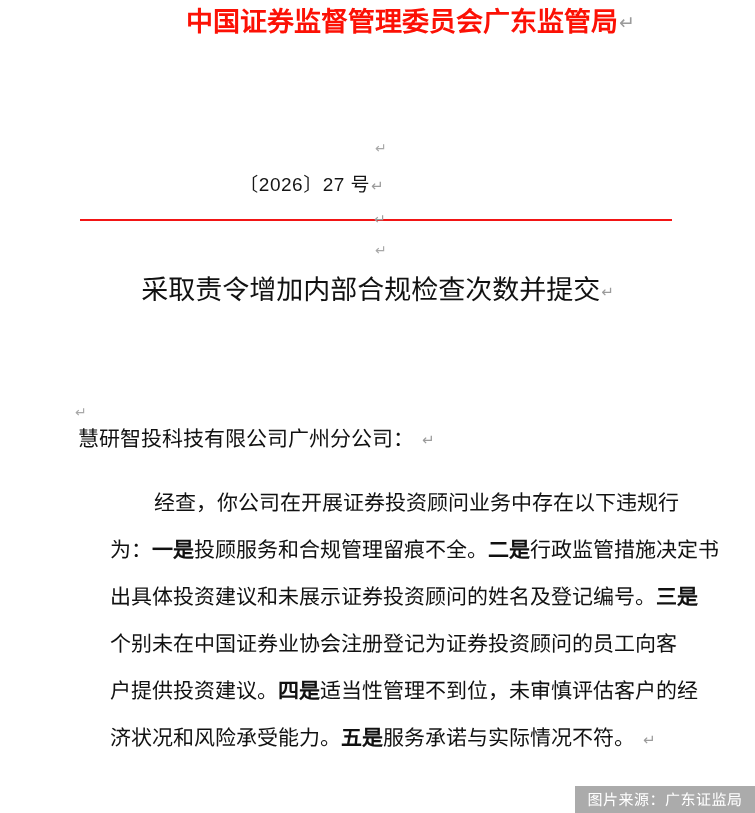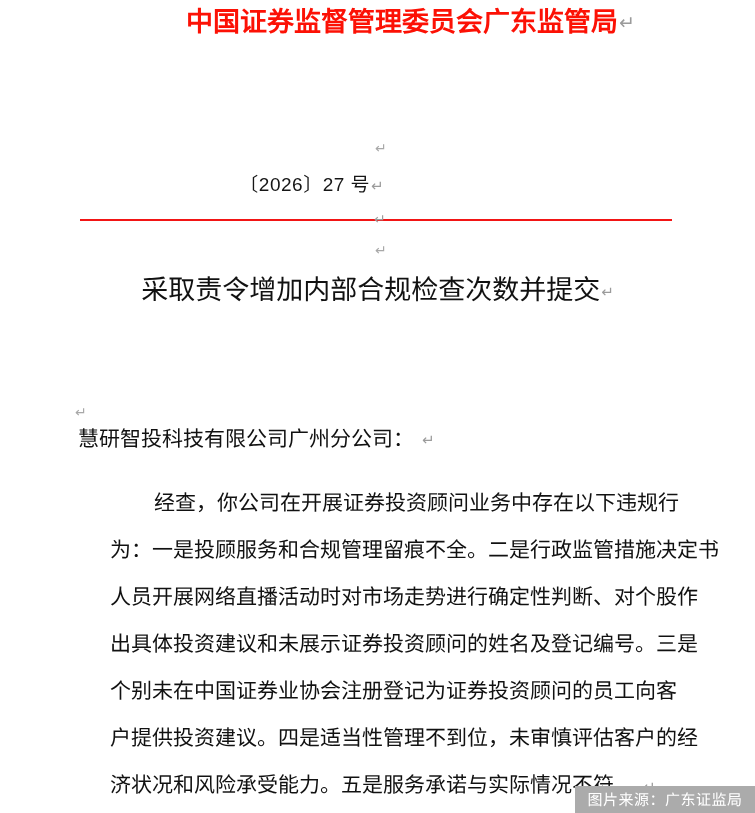--- a/index.html
+++ b/index.html
@@ -142,21 +142,21 @@
     margin-left: 32px;
   }
   .body-line {
     font-size: 21px;
     line-height: 47px;
     color: #111111;
     white-space: nowrap;
     letter-spacing: 0px;
   }
   .body-line b {
-    font-weight: 400;
+    font-weight: 700;
   }
   .indent {
     display: inline-block;
     width: 44px;
   }
 
   
   .source-bar {
     position: absolute;
     left: 575px;
@@ -208,21 +208,20 @@
 
   <span class="pilcrow standalone" style="left:74px; top:404px;">↵</span>
 
   <div class="addressee">
     <span>慧研智投科技有限公司广州分公司：</span><span class="pilcrow" style="padding-left:8px;">↵</span>
   </div>
 
   <div class="body-block" id="body-block">
       <div class="body-line"><span class="indent"></span><span>经查，你公司在开展证券投资顾问业务中存在以下违规行</span></div>
       <div class="body-line"><span>为：</span><b>一是</b><span>投顾服务和合规管理留痕不全。</span><b>二是</b><span>行政监管措施决定书</span></div>
-      <div class="body-line"><span>人员开展网络直播活动时对市场走势进行确定性判断、对个股作</span></div>
       <div class="body-line"><span>出具体投资建议和未展示证券投资顾问的姓名及登记编号。</span><b>三是</b></div>
       <div class="body-line"><span>个别未在中国证券业协会注册登记为证券投资顾问的员工向客</span></div>
       <div class="body-line"><span>户提供投资建议。</span><b>四是</b><span>适当性管理不到位，未审慎评估客户的经</span></div>
       <div class="body-line"><span>济状况和风险承受能力。</span><b>五是</b><span>服务承诺与实际情况不符。</span><span class="pilcrow" style="padding-left: 8px;">↵</span></div>
     </div>
 
   <div class="source-bar">
     <div class="source-bar-text">图片来源：广东证监局</div>
   </div>
 

